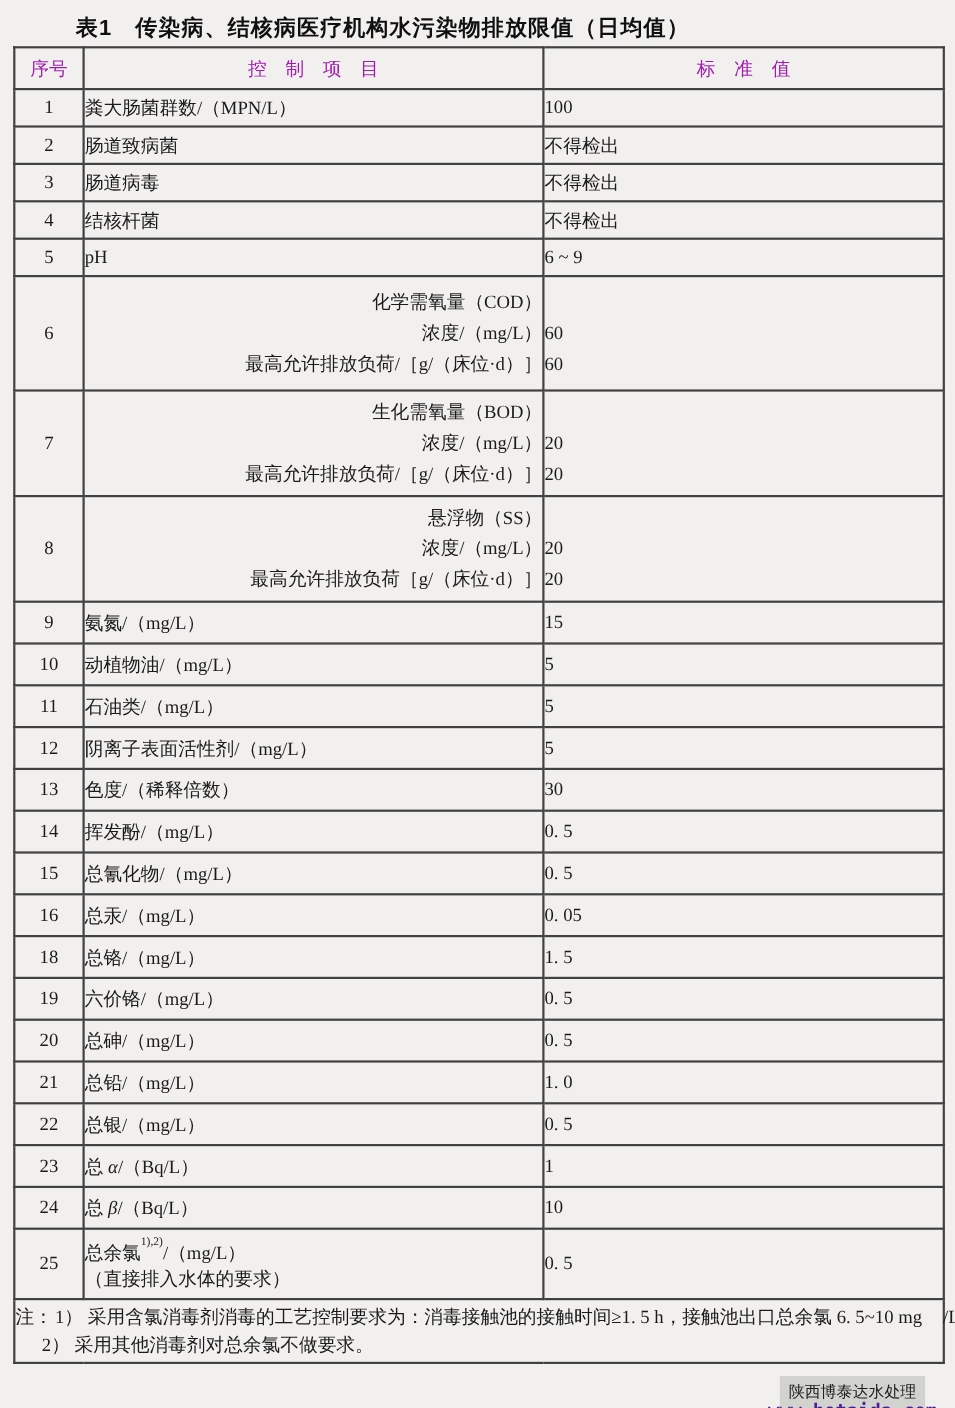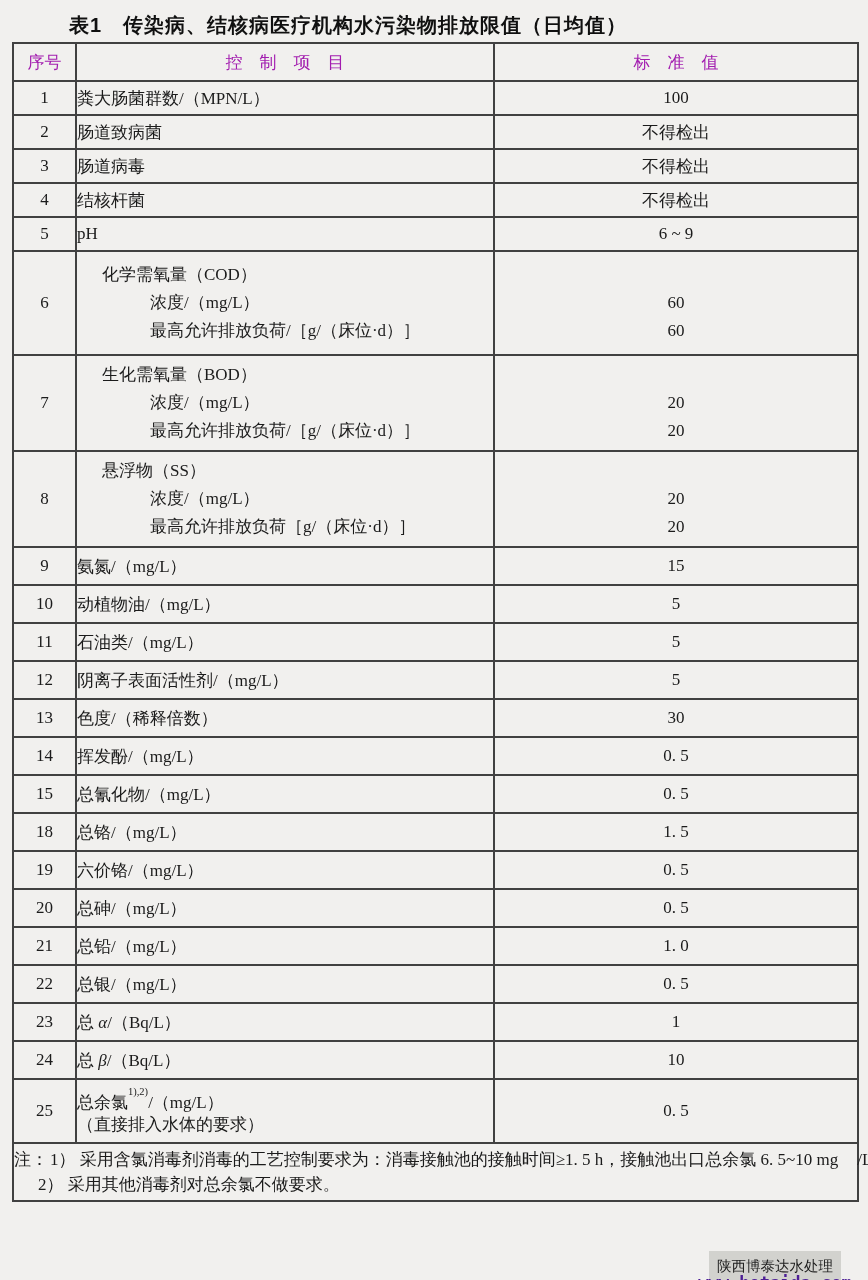--- a/index.html
+++ b/index.html
@@ -39,22 +39,22 @@
   table.limits td, table.limits th {
     border: 2px solid #414141;
     font-size: 17px;
     font-weight: normal;
     vertical-align: middle;
     padding: 0;
   }
   th.hcell { height: 36px; text-align: center; font-size: 17px; color: #a21caf; }
   td.no  { text-align: center; }
   td.item { text-align: left; padding-left: 25px; }
-  td.val { text-align: center; }
-  td.item.multi { padding-left: 25px; }
+  td.val { }
+  td.item.multi { padding-left: 25px; text-align: right; }
   .mline { height: 28px; line-height: 28px; white-space: nowrap; }
   .sub { margin-left: 48px; }
   .h34 { height: 34px; }
   .h38 { height: 38px; }
   .h104 { height: 104px; }
   .h96 { height: 96px; }
   .h64 { height: 64px; }
   .line { height: 27px; line-height: 27px; white-space: nowrap; }
   .greek { font-style: italic; font-family: "Liberation Serif", "DejaVu Serif", serif; }
   sup.marks { font-size: 10.5px; position: relative; top: -6px; letter-spacing: 0; }
@@ -216,20 +216,25 @@
       <td class="no">14</td>
       <td class="item">挥发酚/（mg/L）</td>
       <td class="val">0. 5</td>
     </tr>
     <tr class="h38">
       <td class="no">15</td>
       <td class="item">总氰化物/（mg/L）</td>
       <td class="val">0. 5</td>
     </tr>
     <tr class="h38">
+      <td class="no">16</td>
+      <td class="item">总汞/（mg/L）</td>
+      <td class="val">0. 05</td>
+    </tr>
+    <tr class="h38">
       <td class="no">18</td>
       <td class="item">总铬/（mg/L）</td>
       <td class="val">1. 5</td>
     </tr>
     <tr class="h38">
       <td class="no">19</td>
       <td class="item">六价铬/（mg/L）</td>
       <td class="val">0. 5</td>
     </tr>
     <tr class="h38">

